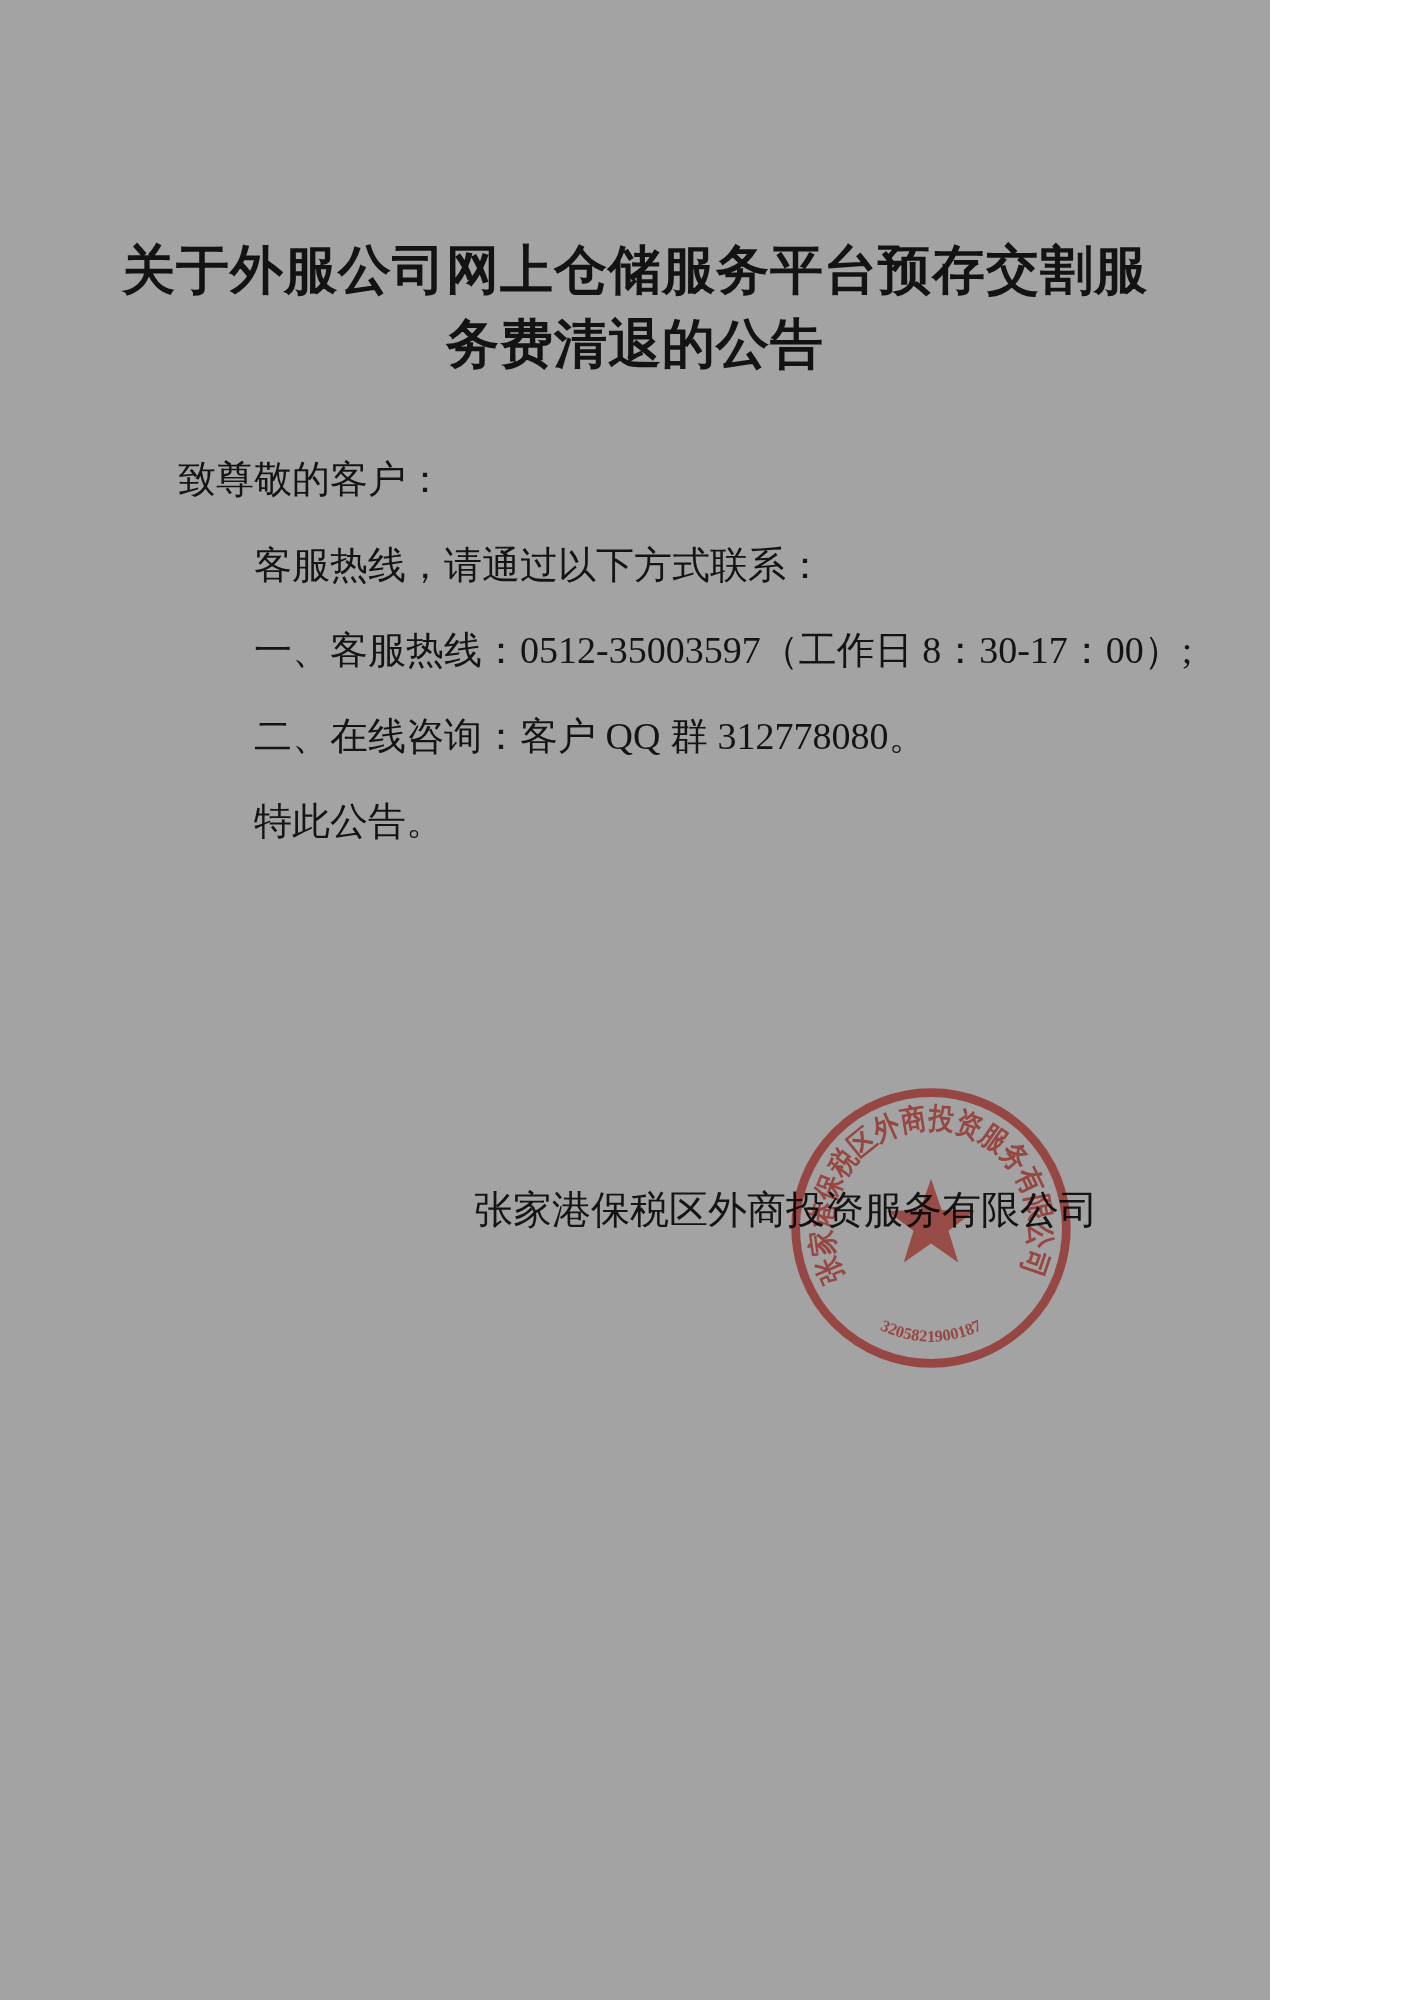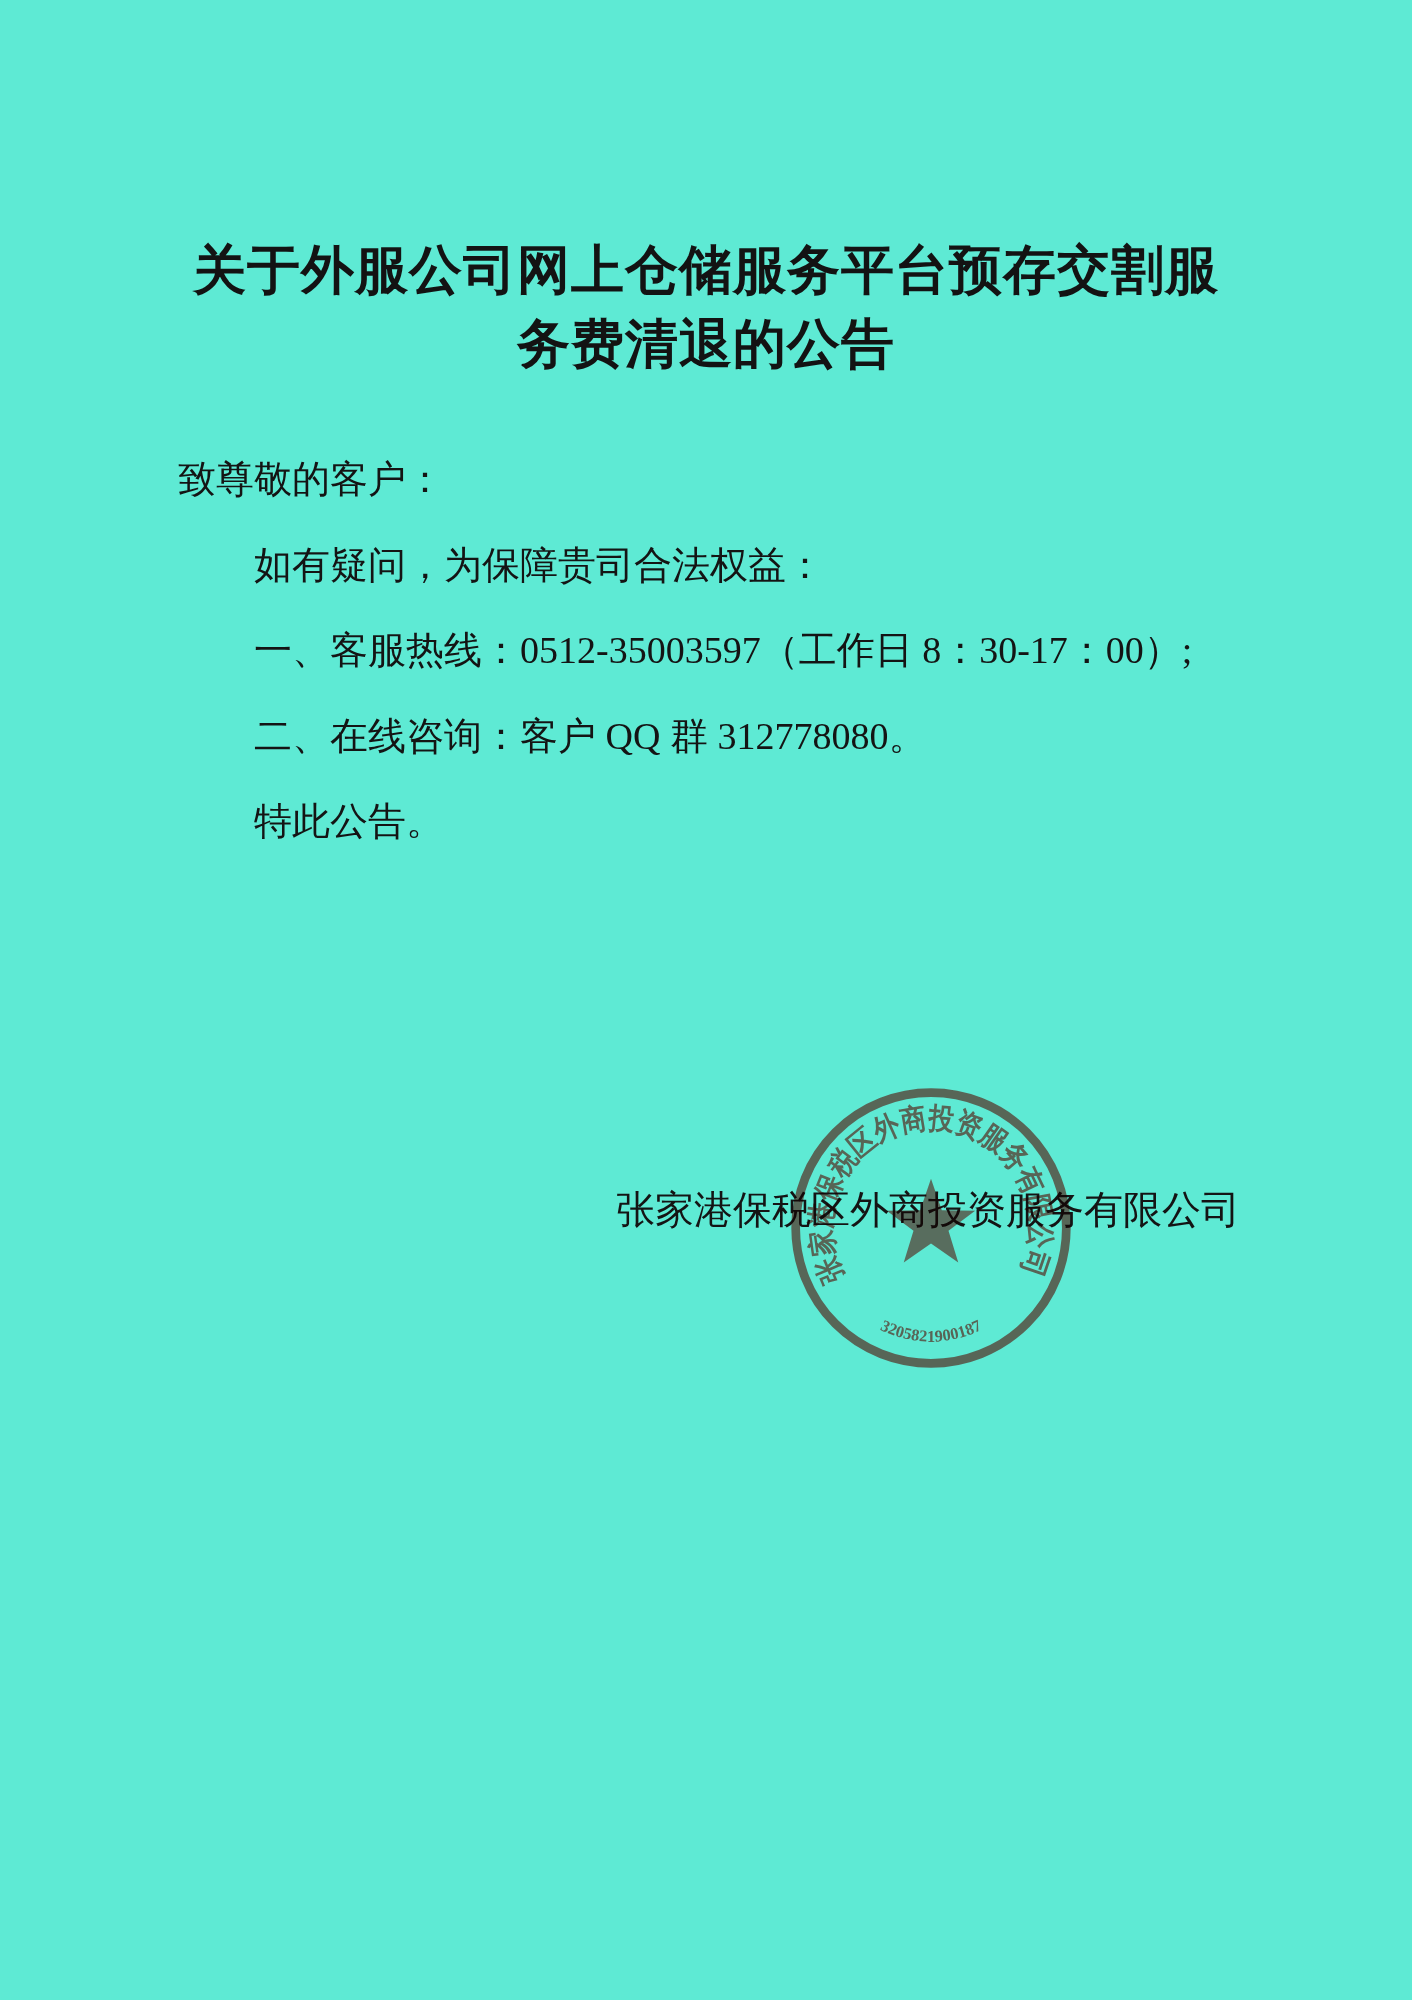--- a/index.html
+++ b/index.html
@@ -1,18 +1,18 @@
 <!DOCTYPE html>
 <html><head>
 <meta charset="utf-8">
 <style>
   html,body { margin:0; padding:0; background:#ffffff; }
   .page {
-    position:relative; width:1412px; height:2000px;
-    background:#5eead4; overflow:hidden;
+    position:relative; width:1270px; height:2000px;
+    background:#a3a3a3; overflow:hidden;
     font-family:"Liberation Serif","DejaVu Serif",serif;
     text-decoration:underline;
   }
   .doc-title {
     position:absolute; top:233px; left:90px; right:90px;
     text-align:center; font-weight:700; font-size:53px; line-height:74px;
     color:#131313; letter-spacing:1px;
   }
   .doc-body {
     position:absolute; top:431px; left:166px; width:1086px;
@@ -37,21 +37,21 @@
 
 <div class="page">
 
   <div class="doc-title">
     <div>关于外服公司网上仓储服务平台预存交割服</div>
     <div>务费清退的公告</div>
   </div>
 
   <div class="doc-body">
     <p>致尊敬的客户：</p>
-    <p class="indent">如有疑问，为保障贵司合法权益：</p>
+    <p class="indent">客服热线，请通过以下方式联系：</p>
     <p class="indent">一、客服热线：0512-35003597（工作日 8：30-17：00）;</p>
     <p class="indent">二、在线咨询：客户 QQ 群 312778080。</p>
     <p class="indent">特此公告。</p>
   </div>
 
   <div class="sig">
     <div>张家港保税区外商投资服务有限公司</div>
   </div>
 
   <svg class="seal" viewBox="0 0 300 300" font-family="Liberation Serif, DejaVu Serif, serif">

